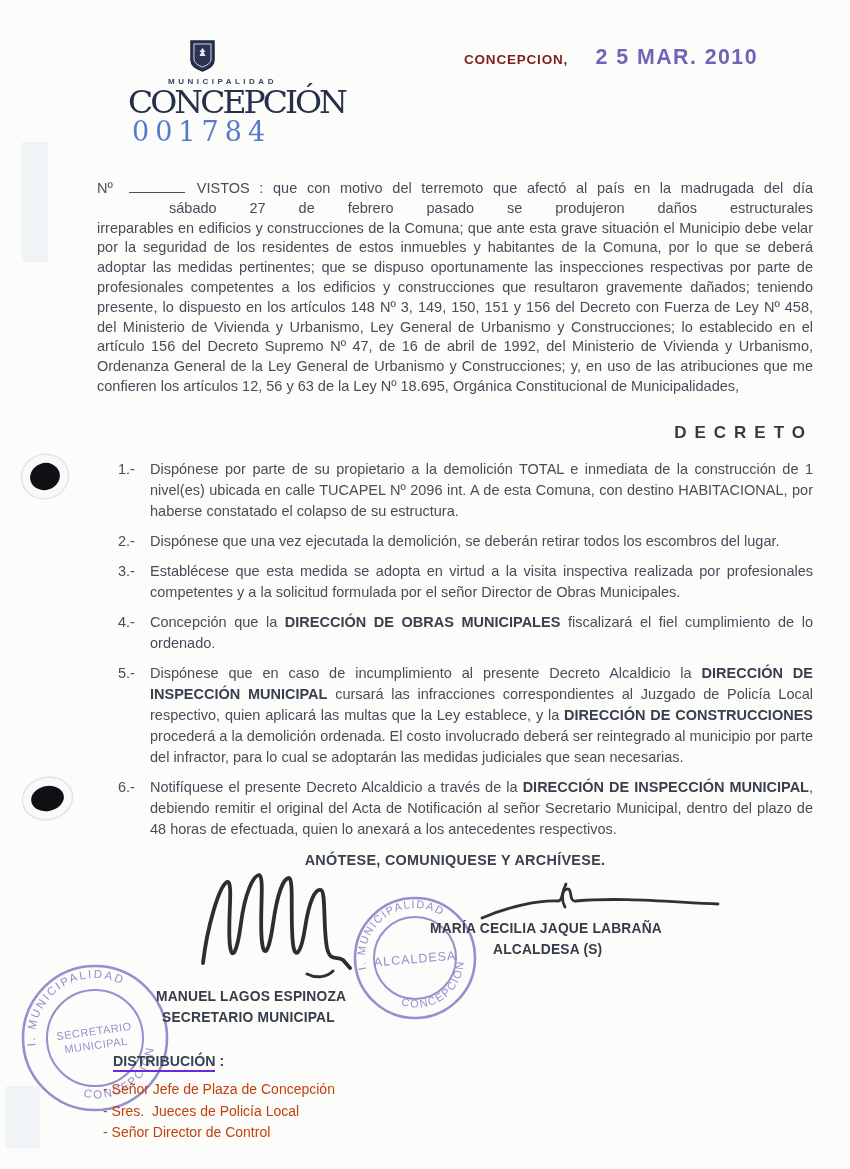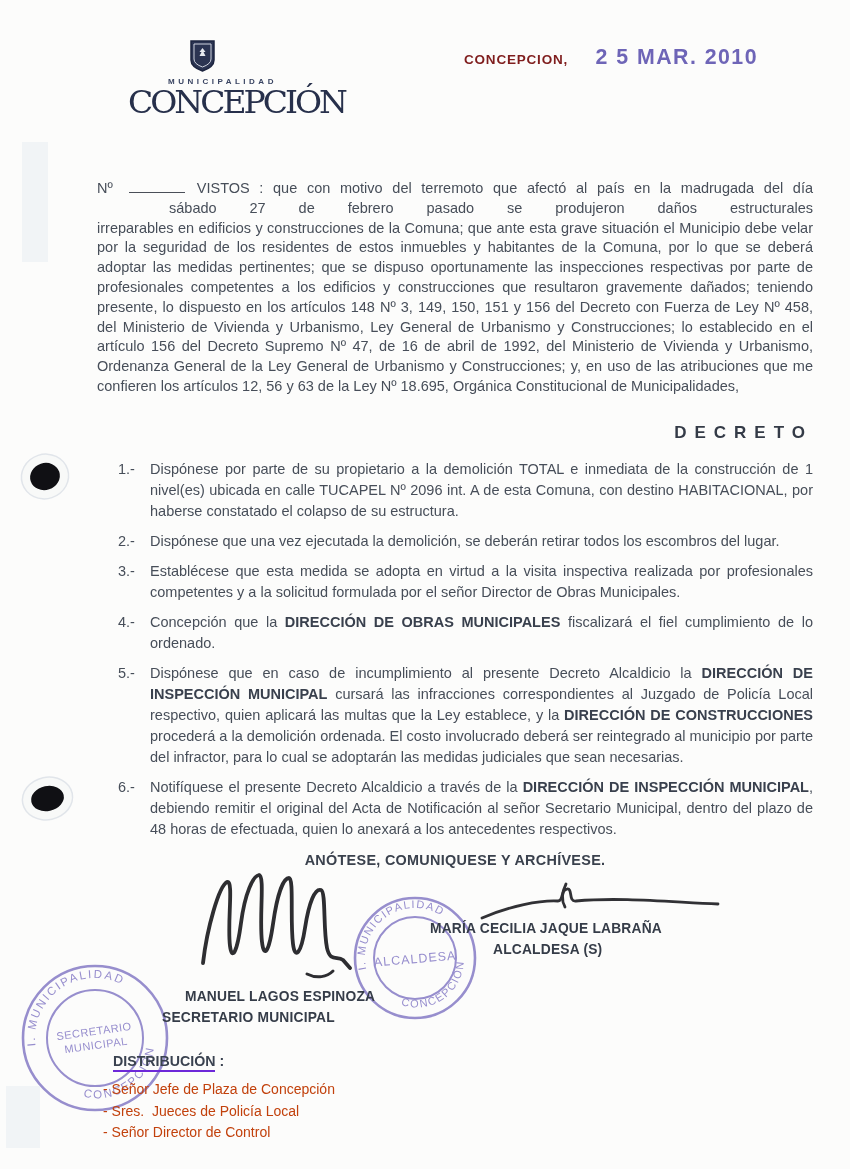--- a/index.html
+++ b/index.html
@@ -99,20 +99,21 @@
 
   <div class="logo">
     <svg class="shield" width="25" height="32" viewBox="0 0 25 32">
       <path d="M1,1 h23 v19 q0,7 -11.5,11 Q1,27 1,20 Z" fill="#2b3452" stroke="#1d2540" stroke-width="1.5"></path>
       <path d="M4,4 h17 v15 q0,5 -8.5,8 Q4,24 4,19 Z" fill="none" stroke="#cfd3de" stroke-width="1"></path>
       <path d="M12.5,8 l3,4 -2,0 2,4 -6,0 2,-4 -2,0 Z" fill="#e8eaf0"></path>
     </svg>
     <div class="muni">MUNICIPALIDAD</div>
     <div class="city">CONCEPCIÓN</div>
   </div>
+  <div class="folio">001784</div>
   <div class="dateline-city">CONCEPCION,</div>
   <div class="date-stamp">2 5 MAR. 2010</div>
 
   <div class="vistos">
     <div class="vline1">
       <span class="nlabel">Nº</span>
       <span class="blank"></span>
       <span class="l1text">VISTOS : que con motivo del terremoto que afectó al país en la madrugada del día</span>
     </div>
     <div class="vline2">sábado 27 de febrero pasado se produjeron daños estructurales</div>
@@ -190,21 +191,21 @@
   <svg class="sig" style="left:470px; top:878px;" width="260" height="50" viewBox="0 0 260 50">
     <g fill="none" stroke="#16161a" stroke-width="2.8" stroke-linecap="round" opacity=".88">
       <path d="M 12,40 C 40,28 70,22 88,23 C 94,23 90,12 97,11 C 103,10 98,24 106,23
                C 150,19 200,24 248,26"></path>
       <path d="M 96,6 C 92,14 91,22 95,29"></path>
     </g>
   </svg>
 
   <div class="namecard" style="left:418px; top:921px;">MARÍA CECILIA JAQUE LABRAÑA</div>
   <div class="namecard" style="left:481px; top:942px;">ALCALDESA (S)</div>
-  <div class="namecard" style="left:144px; top:989px;margin-left:29px;">MANUEL LAGOS ESPINOZA</div>
+  <div class="namecard" style="left:144px; top:989px;">MANUEL LAGOS ESPINOZA</div>
   <div class="namecard" style="left:150px; top:1010px;">SECRETARIO MUNICIPAL</div>
 
   <div class="dist-head">
     <span class="u">DISTRIBUCIÓN</span><span> :</span>
   </div>
   <div class="dist-items">
 
   <div class="dist-item">- Señor Jefe de Plaza de Concepción</div>
       <div class="dist-item">- Sres.  Jueces de Policía Local</div>
       <div class="dist-item">- Señor Director de Control</div>

